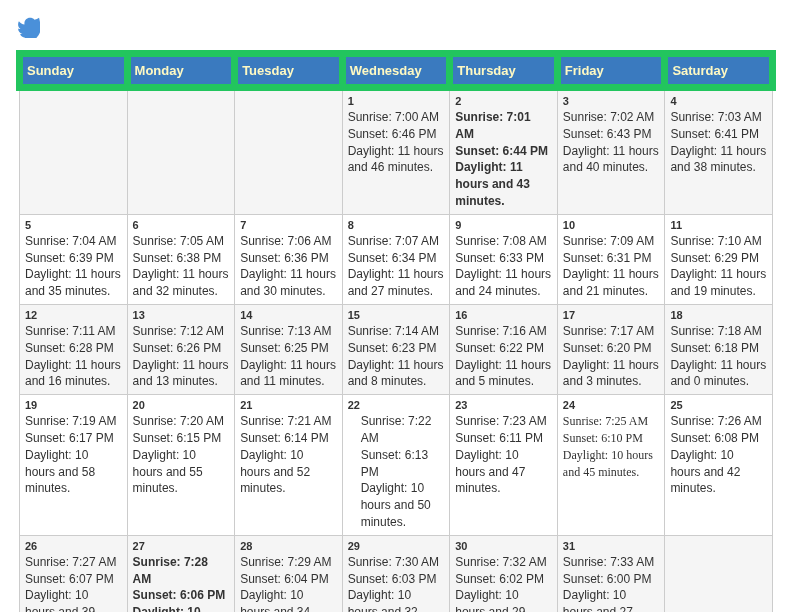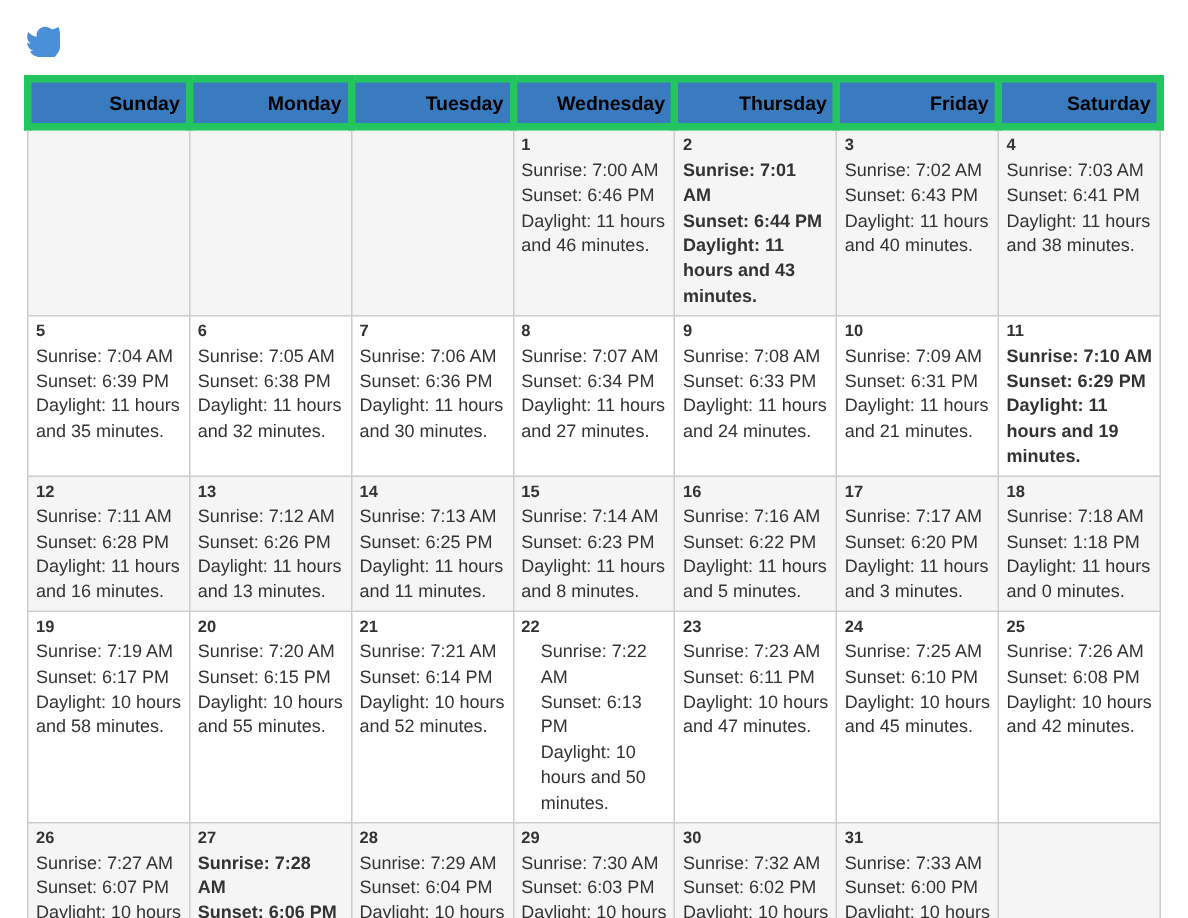--- a/index.html
+++ b/index.html
@@ -43,25 +43,25 @@
       font-size: 16px;
       color: #555;
     }
     table {
       width: 100%;
       border-collapse: collapse;
       border: 1px solid #ccc;
     }
     thead tr th {
       background-color: #3a7abf;
-      color: #000000;
-      text-align: right;
+      color: #fef9c3;
+      text-align: left;
       padding: 6px 4px;
       font-size: 13px;
-      border: 5px solid #22c55e;
+      border: 7px solid #22c55e;
     }
     tbody tr td {
       vertical-align: top;
       border: 1px solid #ccc;
       padding: 4px 5px;
       width: calc(100% / 7);
       min-height: 80px;
       font-size: 10.5px;
       color: #333;
       background: #fff;
@@ -179,21 +179,21 @@
 Daylight: 11 hours and 24 minutes.</div>
         </td>
         <td>
           <span class="day-number">10</span>
           <div class="day-info" style="white-space: pre-line;">Sunrise: 7:09 AM
 Sunset: 6:31 PM
 Daylight: 11 hours and 21 minutes.</div>
         </td>
         <td>
           <span class="day-number">11</span>
-          <div class="day-info" style="white-space: pre-line; font-weight: bold;">Sunrise: 7:10 AM
+          <div class="day-info" style="white-space: pre-line;">Sunrise: 7:10 AM
 Sunset: 6:29 PM
 Daylight: 11 hours and 19 minutes.</div>
         </td>
       </tr>
       <tr>
         <td>
           <span class="day-number">12</span>
           <div class="day-info" style="white-space: pre-line;">Sunrise: 7:11 AM
 Sunset: 6:28 PM
 Daylight: 11 hours and 16 minutes.</div>
@@ -224,21 +224,21 @@
         </td>
         <td>
           <span class="day-number">17</span>
           <div class="day-info" style="white-space: pre-line;">Sunrise: 7:17 AM
 Sunset: 6:20 PM
 Daylight: 11 hours and 3 minutes.</div>
         </td>
         <td>
           <span class="day-number">18</span>
           <div class="day-info" style="white-space: pre-line;">Sunrise: 7:18 AM
-Sunset: 1:18 PM
+Sunset: 6:18 PM
 Daylight: 11 hours and 0 minutes.</div>
         </td>
       </tr>
       <tr>
         <td>
           <span class="day-number">19</span>
           <div class="day-info" style="white-space: pre-line;">Sunrise: 7:19 AM
 Sunset: 6:17 PM
 Daylight: 10 hours and 58 minutes.</div>
         </td>
@@ -261,21 +261,21 @@
 Daylight: 10 hours and 50 minutes.</div>
         </td>
         <td>
           <span class="day-number">23</span>
           <div class="day-info" style="white-space: pre-line;">Sunrise: 7:23 AM
 Sunset: 6:11 PM
 Daylight: 10 hours and 47 minutes.</div>
         </td>
         <td>
           <span class="day-number">24</span>
-          <div class="day-info" style="white-space: pre-line;">Sunrise: 7:25 AM
+          <div class="day-info" style="white-space: pre-line; font-family: Liberation Serif, serif;">Sunrise: 7:25 AM
 Sunset: 6:10 PM
 Daylight: 10 hours and 45 minutes.</div>
         </td>
         <td>
           <span class="day-number">25</span>
           <div class="day-info" style="white-space: pre-line;">Sunrise: 7:26 AM
 Sunset: 6:08 PM
 Daylight: 10 hours and 42 minutes.</div>
         </td>
       </tr>

